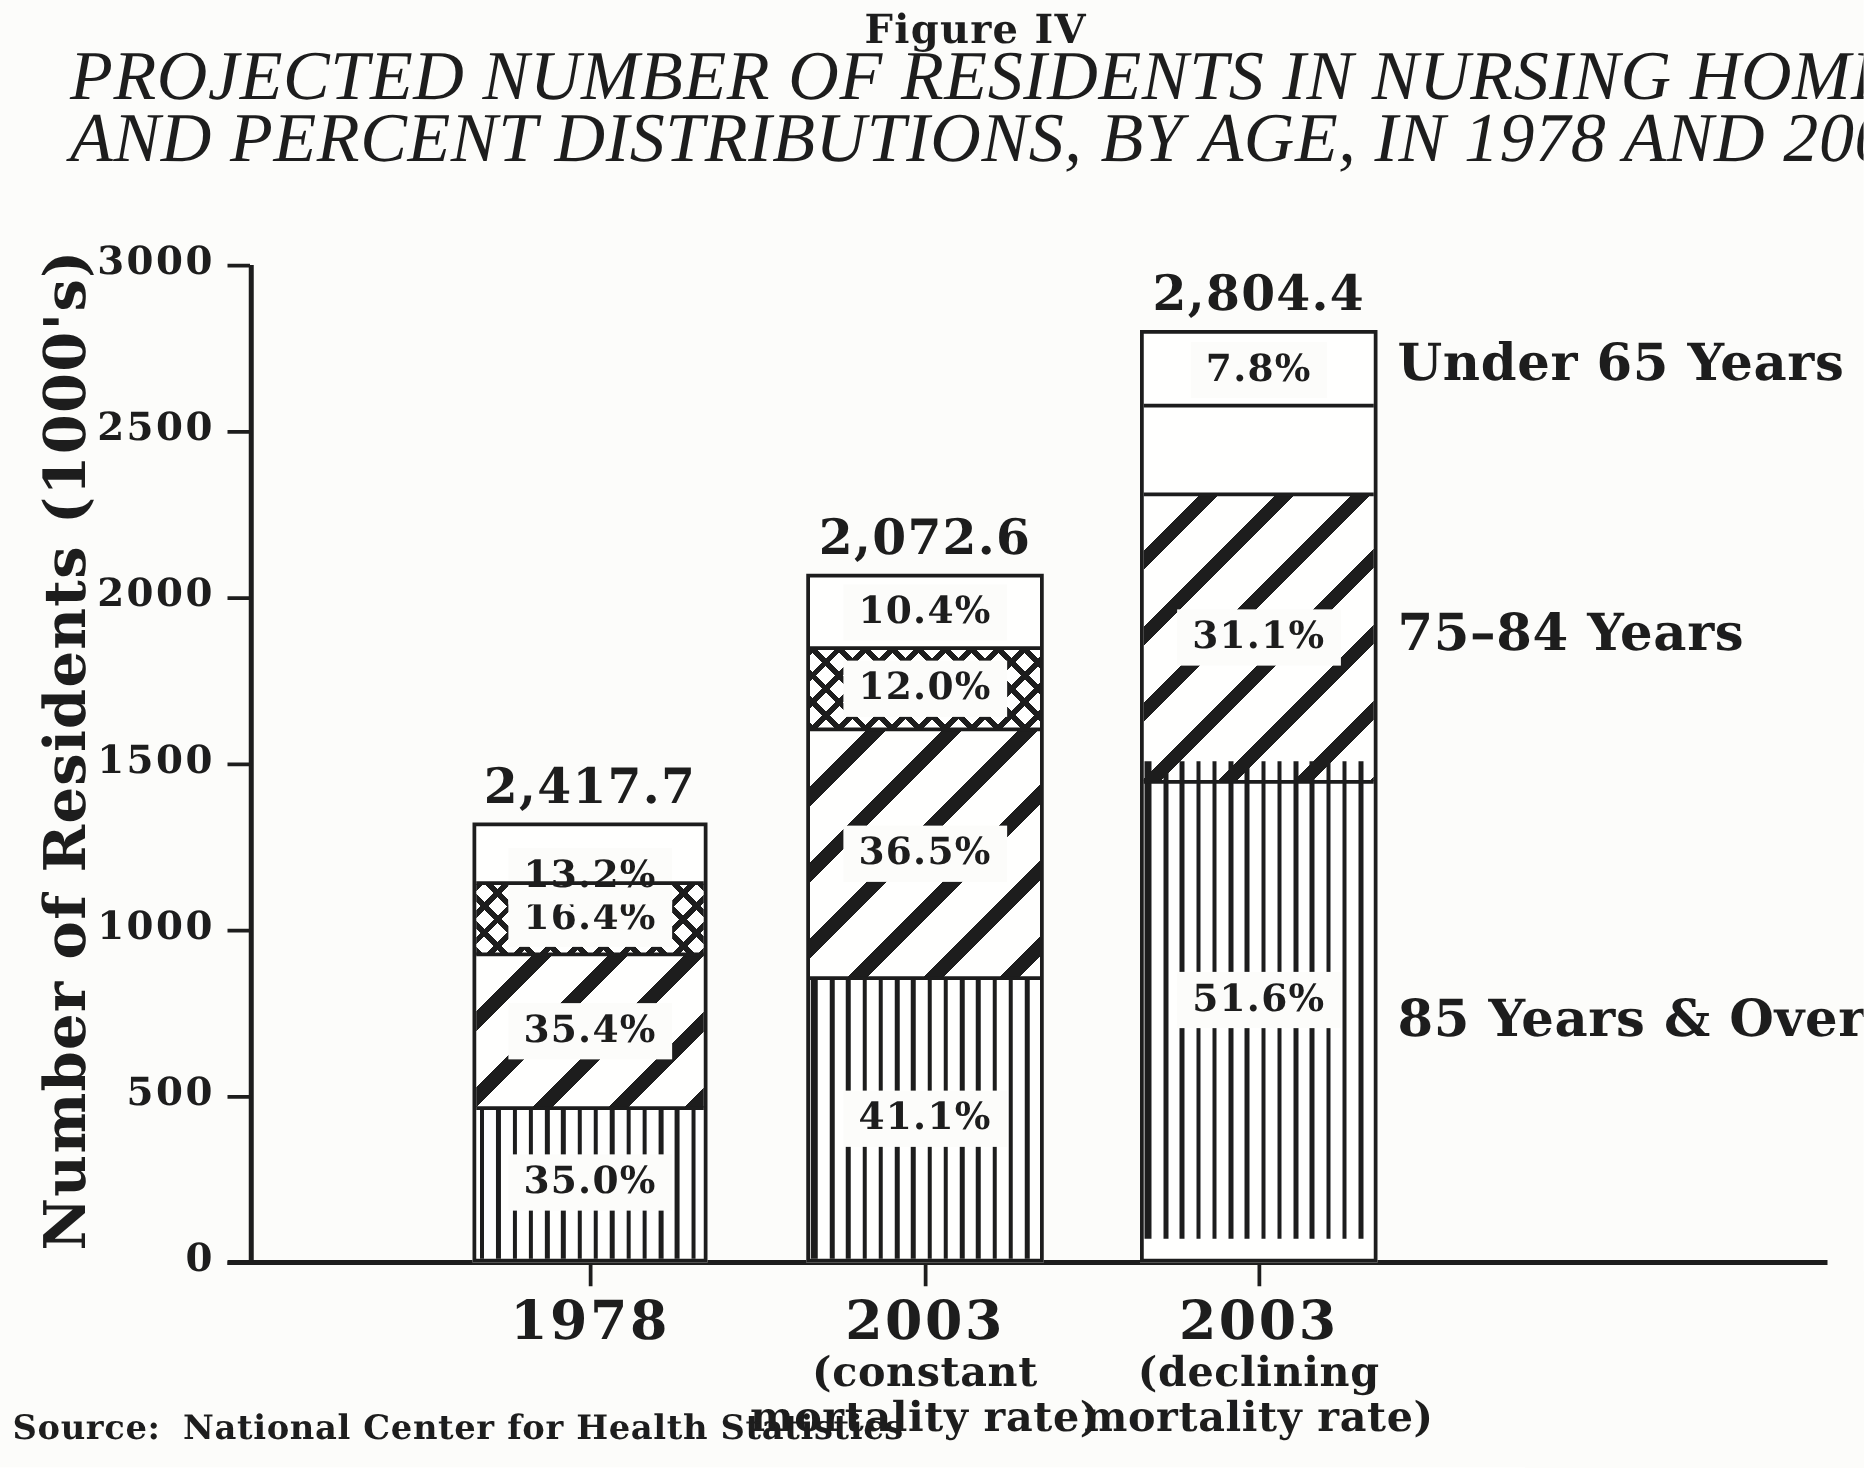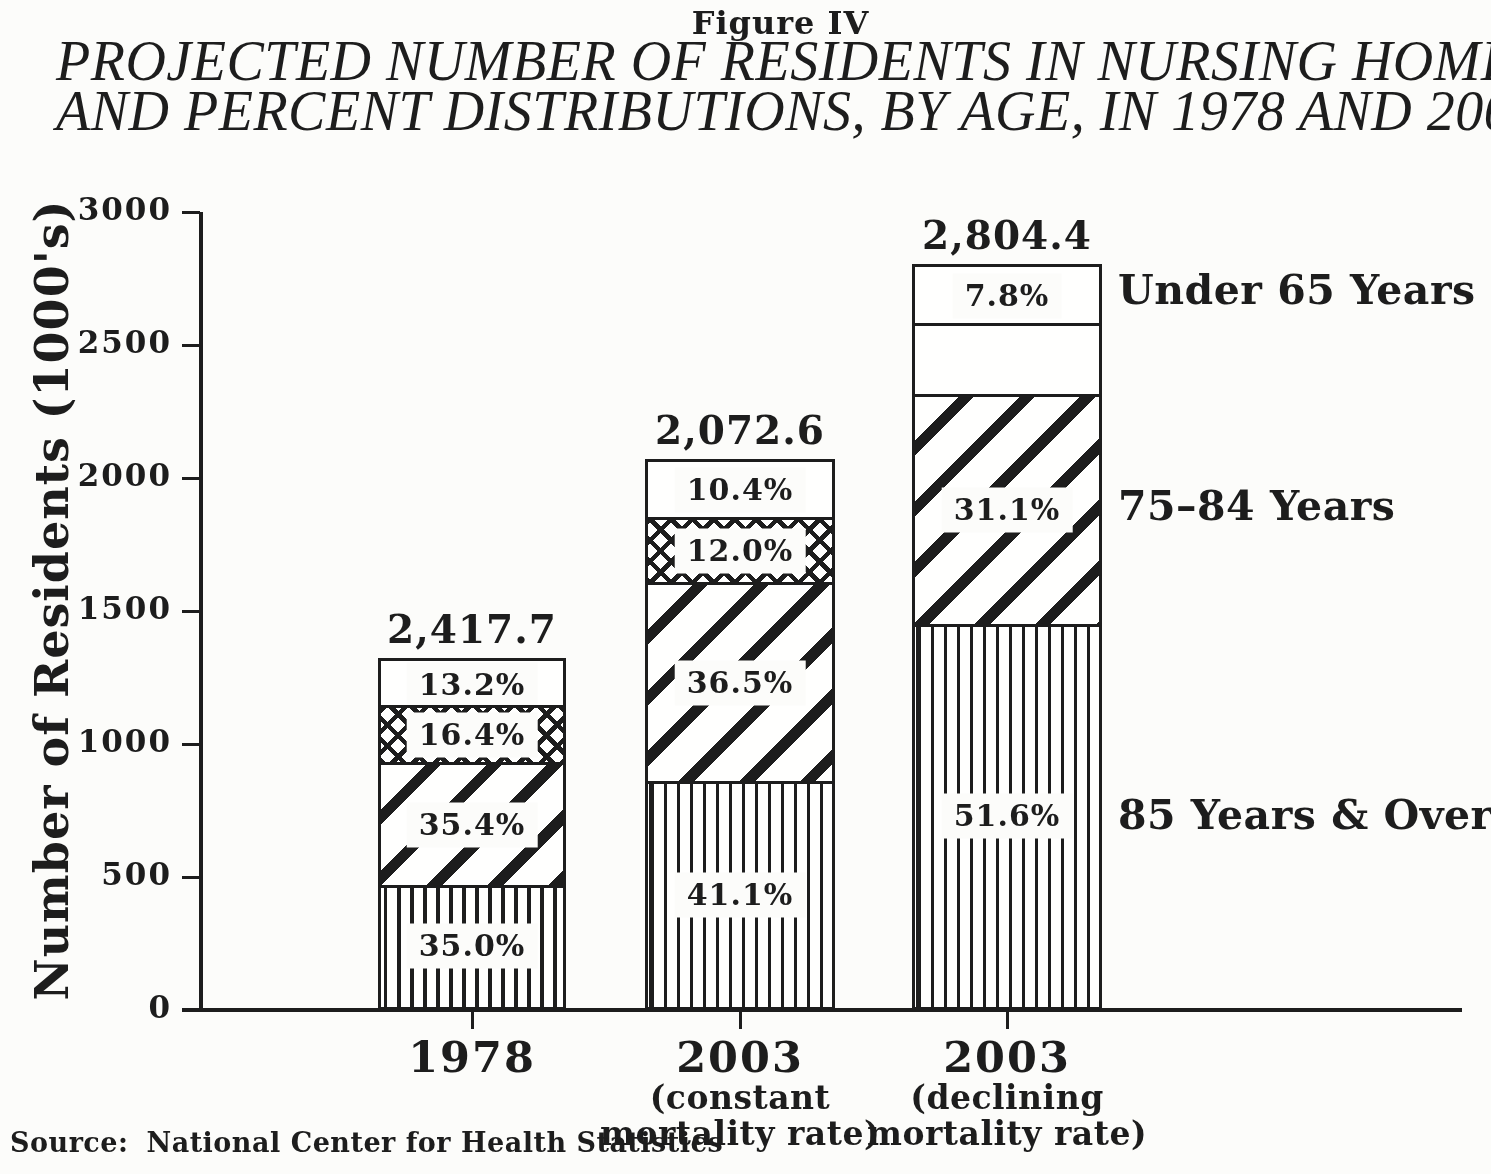--- a/index.html
+++ b/index.html
@@ -116,21 +116,21 @@
           <div class="chip">35.0%</div>
         </div>
         <div class="seg pat-diagonal-stripes" style="bottom: 120.997px; height: 122.38px;">
           <div class="chip">35.4%</div>
         </div>
         <div class="seg-line" style="bottom: 119.497px;"></div>
         <div class="seg pat-crosshatch" style="bottom: 243.376px; height: 56.6957px;">
           <div class="chip">16.4%</div>
         </div>
         <div class="seg-line" style="bottom: 241.876px;"></div>
-        <div class="seg pat-plain" style="bottom: 299px; height: 45.6331px; padding-left: 40px;">
+        <div class="seg pat-plain" style="bottom: 283px; height: 45.6331px; padding-left: 40px;">
           <div class="chip">13.2%</div>
         </div>
         <div class="seg-line" style="bottom: 298.572px;"></div>
       </div>
       <div class="total-label" style="left: 318px; top: 606.295px; width: 308px;">2,417.7</div>
       <div class="xtick" style="left: 470.5px; top: 1012px; width: 3px; height: 17px;"></div>
       <div class="xlabel" style="left: 302px; top: 1034px; width: 340px;">
         <div class="xlabel-year">1978</div>
       </div>
       <div class="bar" style="left: 645px; top: 458.688px; width: 190px; height: 551.312px;">
@@ -151,21 +151,21 @@
         <div class="seg-line" style="bottom: 487.099px;"></div>
       </div>
       <div class="total-label" style="left: 585px; top: 406.688px; width: 310px;">2,072.6</div>
       <div class="xtick" style="left: 738.5px; top: 1012px; width: 3px; height: 17px;"></div>
       <div class="xlabel" style="left: 570px; top: 1034px; width: 340px;">
         <div class="xlabel-year">2003</div>
         <div class="xlabel-sub">(constant</div>
         <div class="xlabel-sub">mortality rate)</div>
       </div>
       <div class="bar" style="left: 912px; top: 264.03px; width: 190px; height: 745.97px;">
-        <div class="seg pat-vertical-lines" style="bottom: 0px; height: 381.825px;">
+        <div class="seg pat-vertical-lines" style="bottom: 16px; height: 381.825px;">
           <div class="chip">51.6%</div>
         </div>
         <div class="seg pat-diagonal-stripes" style="bottom: 381.825px; height: 230.131px;">
           <div class="chip">31.1%</div>
         </div>
         <div class="seg-line" style="bottom: 380.325px;"></div>
         <div class="seg-line" style="bottom: 610.456px;"></div>
         <div class="seg pat-plain" style="bottom: 682.253px; height: 57.7177px;">
           <div class="chip">7.8%</div>
         </div>

